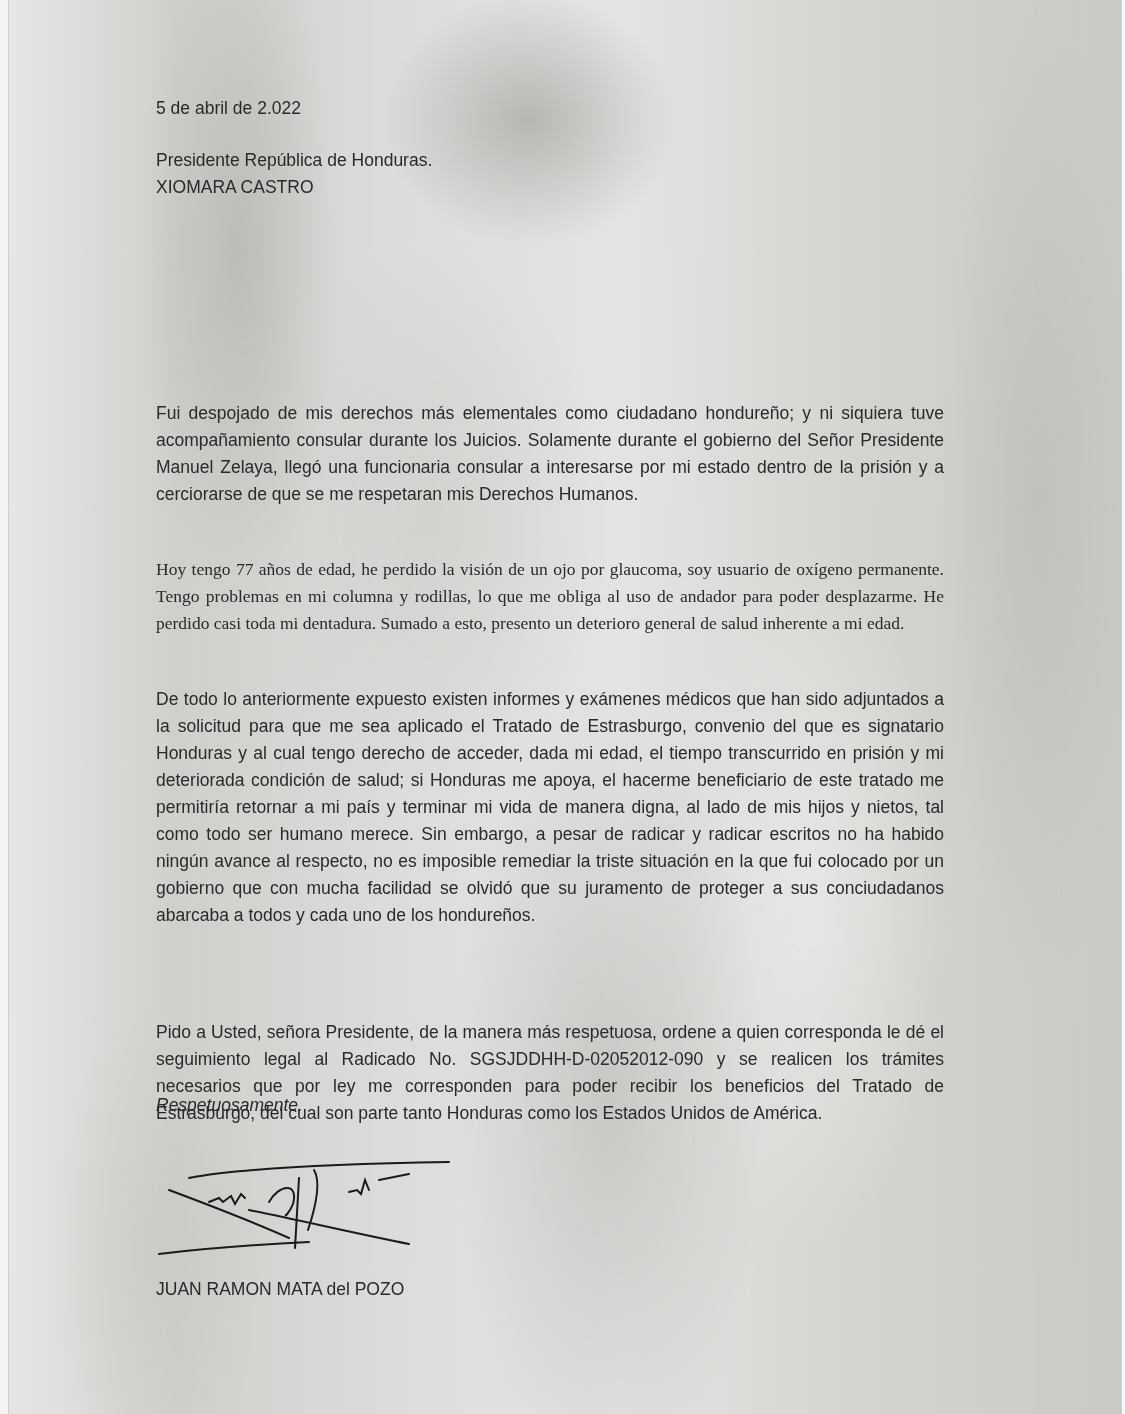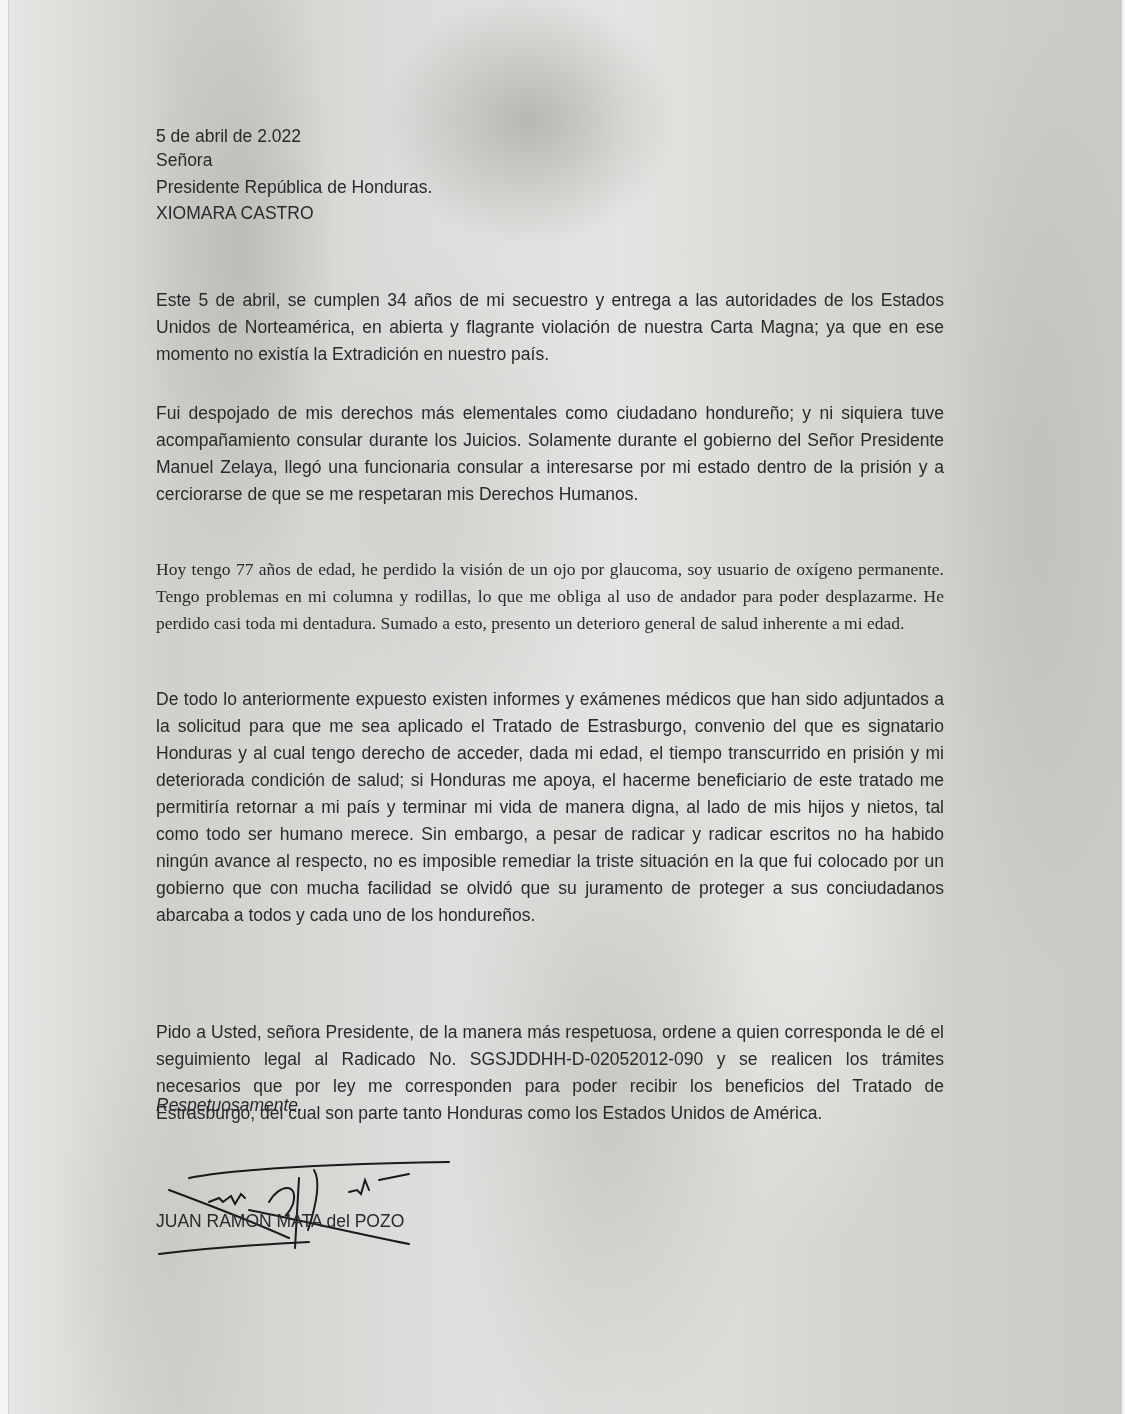--- a/index.html
+++ b/index.html
@@ -9,43 +9,41 @@
       radial-gradient(ellipse 140px 520px at 230px 250px, rgba(185,185,182,0.9), rgba(185,185,182,0) 70%),
       radial-gradient(ellipse 210px 180px at 520px 120px, rgba(175,175,172,0.85), rgba(175,175,172,0) 70%),
       radial-gradient(ellipse 140px 700px at 1030px 500px, rgba(190,190,187,0.85), rgba(190,190,187,0) 70%),
       radial-gradient(ellipse 260px 400px at 420px 520px, rgba(205,205,202,0.7), rgba(205,205,202,0) 70%),
       radial-gradient(ellipse 220px 600px at 600px 1100px, rgba(190,190,187,0.75), rgba(190,190,187,0) 70%),
       radial-gradient(ellipse 150px 350px at 150px 1250px, rgba(200,200,197,0.7), rgba(200,200,197,0) 70%),
       radial-gradient(ellipse 200px 500px at 800px 900px, rgba(235,235,233,0.8), rgba(235,235,233,0) 70%),
       linear-gradient(90deg,#e6e6e4 0%, #cfcfcc 15%, #dcdcda 35%, #e4e4e2 55%, #d4d4d1 75%, #c9c9c6 100%);
     border-left:1px solid #d0d0d0;border-right:1px solid #d0d0d0;}
   .text{position:absolute;color:#2a2a2a;font-size:17.5px;line-height:27px;}
-  .date{left:147px;top:95px;margin-top:28px;}
+  .date{left:147px;top:95px;}
   .addr{left:147px;top:147px;line-height:26.5px;}
   .para{left:147px;width:788px;text-align:justify;}
   .p1{top:287px;}
   .p2{top:400px;}
   .p3{top:556px;font-family:Liberation Serif, serif;}
   .p4{top:686px;}
   .p5{top:1019px;}
   .closing{left:147px;top:1092px;font-style:italic;}
   .signame{left:147px;top:1180px;font-size:17.5px;}
   .sig{position:absolute;left:140px;top:1150px;width:320px;height:110px;}
 </style>
 </head>
 <body>
 
 <div class="page">
   <div class="text date">5 de abril de 2.022</div>
   <div class="text addr">
-    <div>Señora</div>
     <div>Presidente República de Honduras.</div>
     <div>XIOMARA CASTRO</div>
   </div>
-  <div class="text para p1">Este 5 de abril, se cumplen 34 años de mi secuestro y entrega a las autoridades de los Estados Unidos de Norteamérica, en abierta y flagrante violación de nuestra Carta Magna; ya que en ese momento no existía la Extradición en nuestro país.</div>
   <div class="text para p2">Fui despojado de mis derechos más elementales como ciudadano hondureño; y ni siquiera tuve acompañamiento consular durante los Juicios. Solamente durante el gobierno del Señor Presidente Manuel Zelaya, llegó una funcionaria consular a interesarse por mi estado dentro de la prisión y a cerciorarse de que se me respetaran mis Derechos Humanos.</div>
   <div class="text para p3">Hoy tengo 77 años de edad, he perdido la visión de un ojo por glaucoma, soy usuario de oxígeno permanente. Tengo problemas en mi columna y rodillas, lo que me obliga al uso de andador para poder desplazarme. He perdido casi toda mi dentadura. Sumado a esto, presento un deterioro general de salud inherente a mi edad.</div>
   <div class="text para p4">De todo lo anteriormente expuesto existen informes y exámenes médicos que han sido adjuntados a la solicitud para que me sea aplicado el Tratado de Estrasburgo, convenio del que es signatario Honduras y al cual tengo derecho de acceder, dada mi edad, el tiempo transcurrido en prisión y mi deteriorada condición de salud; si Honduras me apoya, el hacerme beneficiario de este tratado me permitiría retornar a mi país y terminar mi vida de manera digna, al lado de mis hijos y nietos, tal como todo ser humano merece. Sin embargo, a pesar de radicar y radicar escritos no ha habido ningún avance al respecto, no es imposible remediar la triste situación en la que fui colocado por un gobierno que con mucha facilidad se olvidó que su juramento de proteger a sus conciudadanos abarcaba a todos y cada uno de los hondureños.</div>
   <div class="text para p5">Pido a Usted, señora Presidente, de la manera más respetuosa, ordene a quien corresponda le dé el seguimiento legal al Radicado No. SGSJDDHH-D-02052012-090 y se realicen los trámites necesarios que por ley me corresponden para poder recibir los beneficios del Tratado de Estrasburgo, del cual son parte tanto Honduras como los Estados Unidos de América.</div>
   <div class="text closing">Respetuosamente.</div>
 
   <svg class="sig" viewBox="0 0 320 110">
     <g fill="none" stroke="#1a1a1a" stroke-width="2" stroke-linecap="round">
       <path d="M40 28 C90 18, 180 14, 300 12"></path>
       <path d="M20 40 C60 55, 100 70, 140 88"></path>
@@ -53,14 +51,14 @@
       <path d="M120 52 c10 -18, 30 -20, 24 2 c-4 10, -10 14, -6 10"></path>
       <path d="M150 28 l-4 70"></path>
       <path d="M165 20 c6 10, 4 30, -6 60"></path>
       <path d="M200 42 l8 -2 l4 4 l4 -14 l4 10"></path>
       <path d="M230 30 c10 -2, 20 -4, 30 -6"></path>
       <path d="M100 60 C150 70, 200 82, 260 94"></path>
       <path d="M10 104 C60 98, 120 94, 160 92"></path>
     </g>
   </svg>
 
-  <div class="text signame" style="top:1208px;text-align:center;">JUAN RAMON MATA del POZO</div>
+  <div class="text signame" style="top:1276px;text-align:center;">JUAN RAMON MATA del POZO</div>
 </div>
 
 </body></html>

